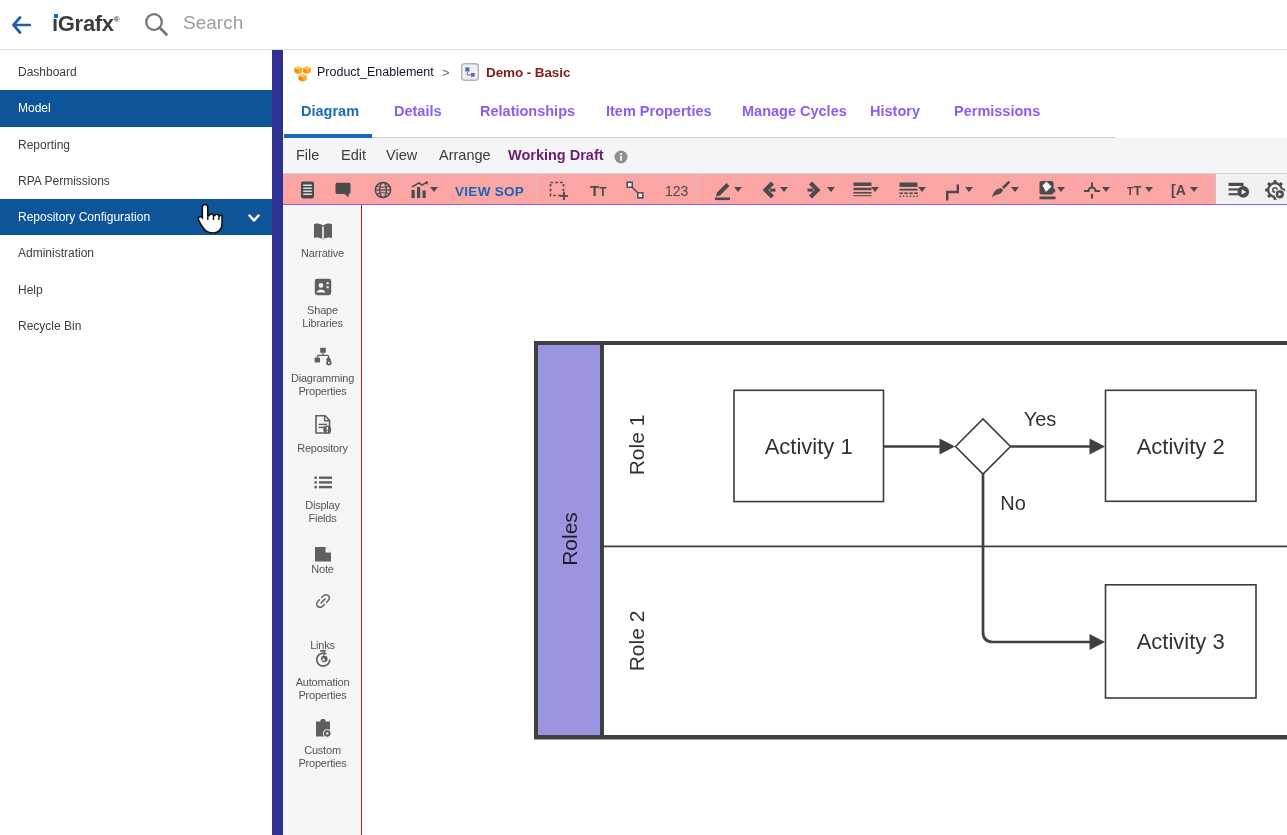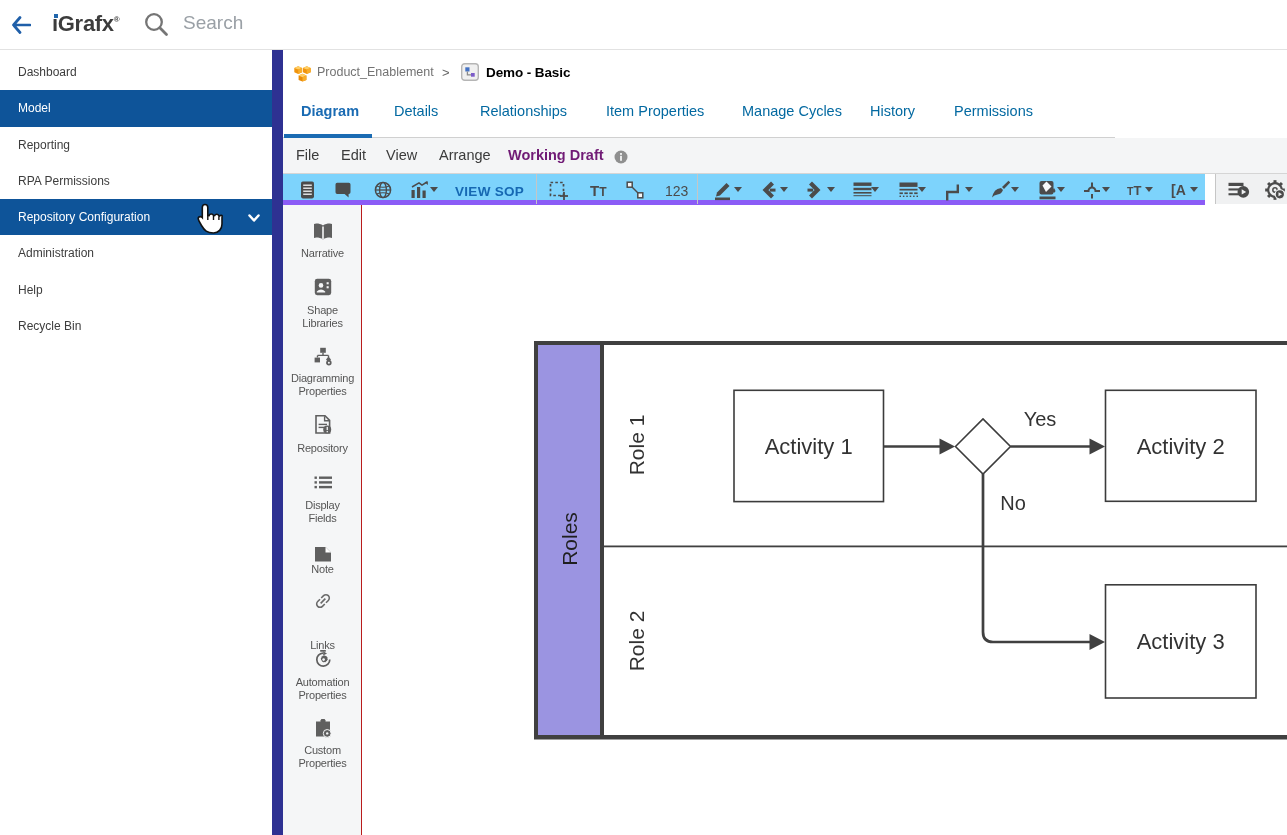--- a/index.html
+++ b/index.html
@@ -21,37 +21,37 @@
 .sidebar { position:absolute; left:0; top:50px; width:272px; height:785px; background:#fff; }
 .snav { position:absolute; left:0; top:4px; width:272px; }
 .snav .it { height:36.3px; line-height:36.3px; padding-left:18px; font-size:12px;
   color:#3d3d3d; position:relative; }
 .snav .sel { background:#0e5499; color:#fff; }
 .strip { position:absolute; left:272px; top:50px; width:11px; height:785px; background:#2e3192; }
 
 
 .content { position:absolute; left:283px; top:50px; width:1004px; height:785px; }
 .crumbs { position:absolute; left:0; top:0; width:1004px; height:40px; background:#fff; }
-.crumb-repo { position:absolute; left:34px; top:15px; font-size:12.5px; color:#737373; }
+.crumb-repo { position:absolute; left:34px; top:15px; font-size:12.5px; color:#0f172a; }
 .crumb-sep { position:absolute; left:159px; top:15px; font-size:13px; color:#666; }
-.crumb-item { position:absolute; left:203px; top:14.5px; font-size:13.5px; color:#000000; font-weight:700; letter-spacing:-0.1px; }
+.crumb-item { position:absolute; left:203px; top:14.5px; font-size:13.5px; color:#7f1d1d; font-weight:700; letter-spacing:-0.1px; }
 
 .tabs { position:absolute; left:0; top:40px; width:832px; height:48px; background:#fff;
   border-bottom:1px solid #d0d0d0; }
-.tab { position:absolute; top:13px; font-size:14.5px; color:#0369a1; }
+.tab { position:absolute; top:13px; font-size:14.5px; color:#8b5cf6;font-weight:bold; }
 .tab.act { color:#1a6bb3; font-weight:700; }
 .tabline { position:absolute; left:1px; top:44px; width:88px; height:4px; background:#1a6bb3; }
 
 .menubar { position:absolute; left:0; top:88px; width:1004px; height:36px; background:#f4f5f6;
   border-bottom:1px solid #d5d5d5; }
 .mi { position:absolute; top:9px; font-size:14.5px; color:#3b3b3b; }
 .wd { color:#701a75; font-weight:700; }
 
-.toolbar { position:absolute; left:0; top:124px; width:922px; height:31px; background:#7dd3fc;
-  border-bottom:5px solid #8b5cf6; }
+.toolbar { position:absolute; left:0; top:124px; width:1004px; height:31px; background:#fca5a5;
+  border-bottom:1px solid #8b5cf6; }
 .tsep { position:absolute; top:0; width:1px; height:30px; background:#c6c6c6; }
 .viewsop { position:absolute; left:172px; top:10px; font-size:13.5px; color:#1668b3; font-weight:700; letter-spacing:0.3px; }
 .caret { position:absolute; top:13px; width:0; height:0; border-left:4px solid transparent;
   border-right:4px solid transparent; border-top:5px solid #4b4b4b; }
 
 
 .panel { position:absolute; left:0; top:155px; width:79px; height:630px; background:#f5f6f7;
   border-right:1px solid #b91c1c; }
 .pit { position:absolute; left:0; width:79px; text-align:center; color:#5a5a5a; }
 .pit .lbl { font-size:11px; line-height:13px; color:#555; letter-spacing:-0.2px; }

